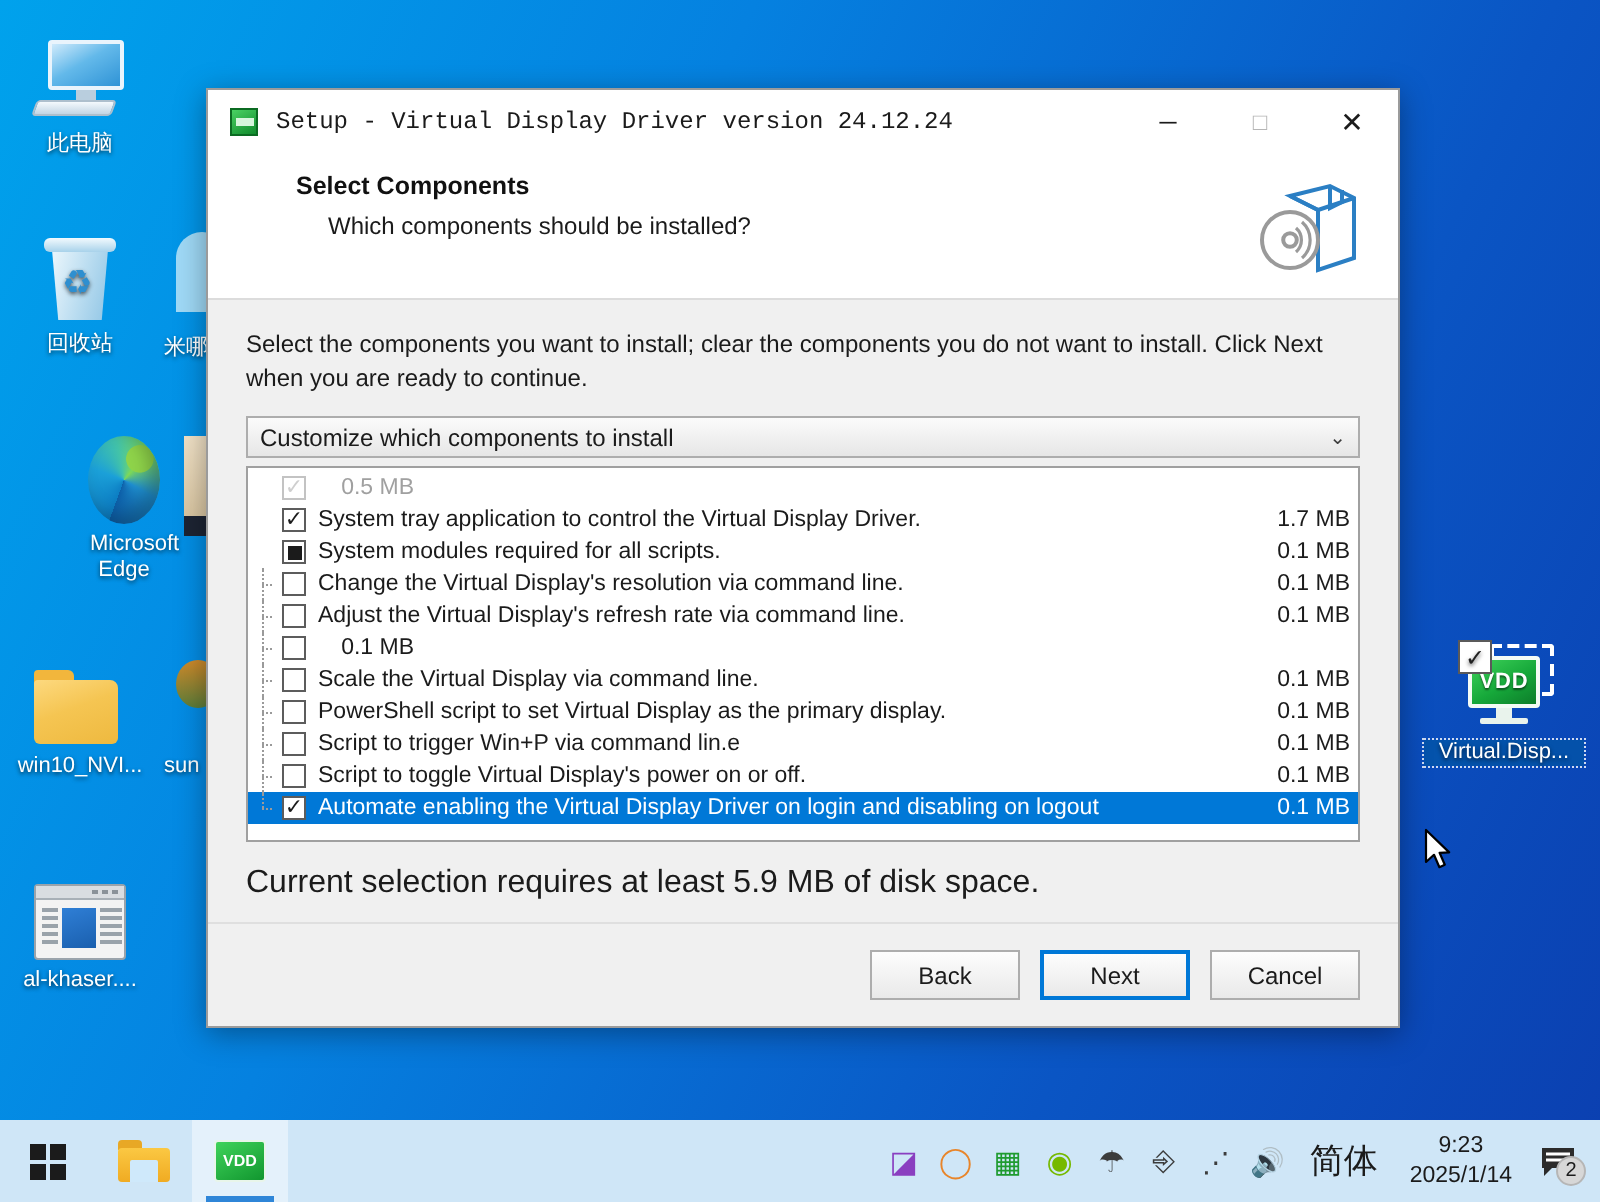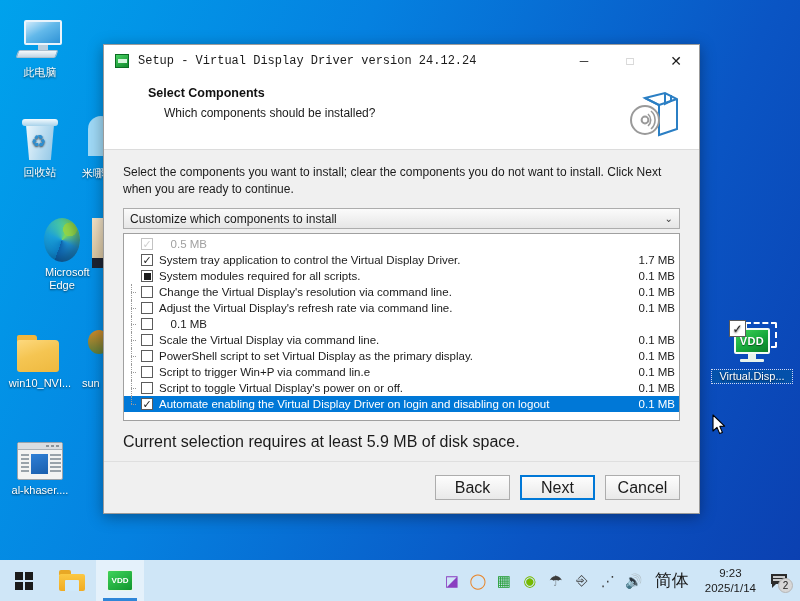--- a/index.html
+++ b/index.html
@@ -299,21 +299,21 @@
   #footer {
     flex: none; height: 52px;
     background: #f0f0f0; border-top: 1px solid #dfdfdf;
     display: flex; align-items: center; justify-content: flex-end;
     padding-right: 19px; gap: 10px;
   }
   .fbtn {
     width: 75px; height: 25px;
     background: linear-gradient(#fdfdfd,#e9e9e9);
     border: 1px solid #adadad;
-    font-size: 16px; color: #1b1b1b;
+    font-size: 12px; color: #1b1b1b;
     display: flex; align-items: center; justify-content: center;
     font-family: "Liberation Sans", sans-serif;
   }
   .fbtn.focus { border: 2px solid #0078d7; }
 </style>
 </head>
 <body>
 
 <div id="desktop">
 

